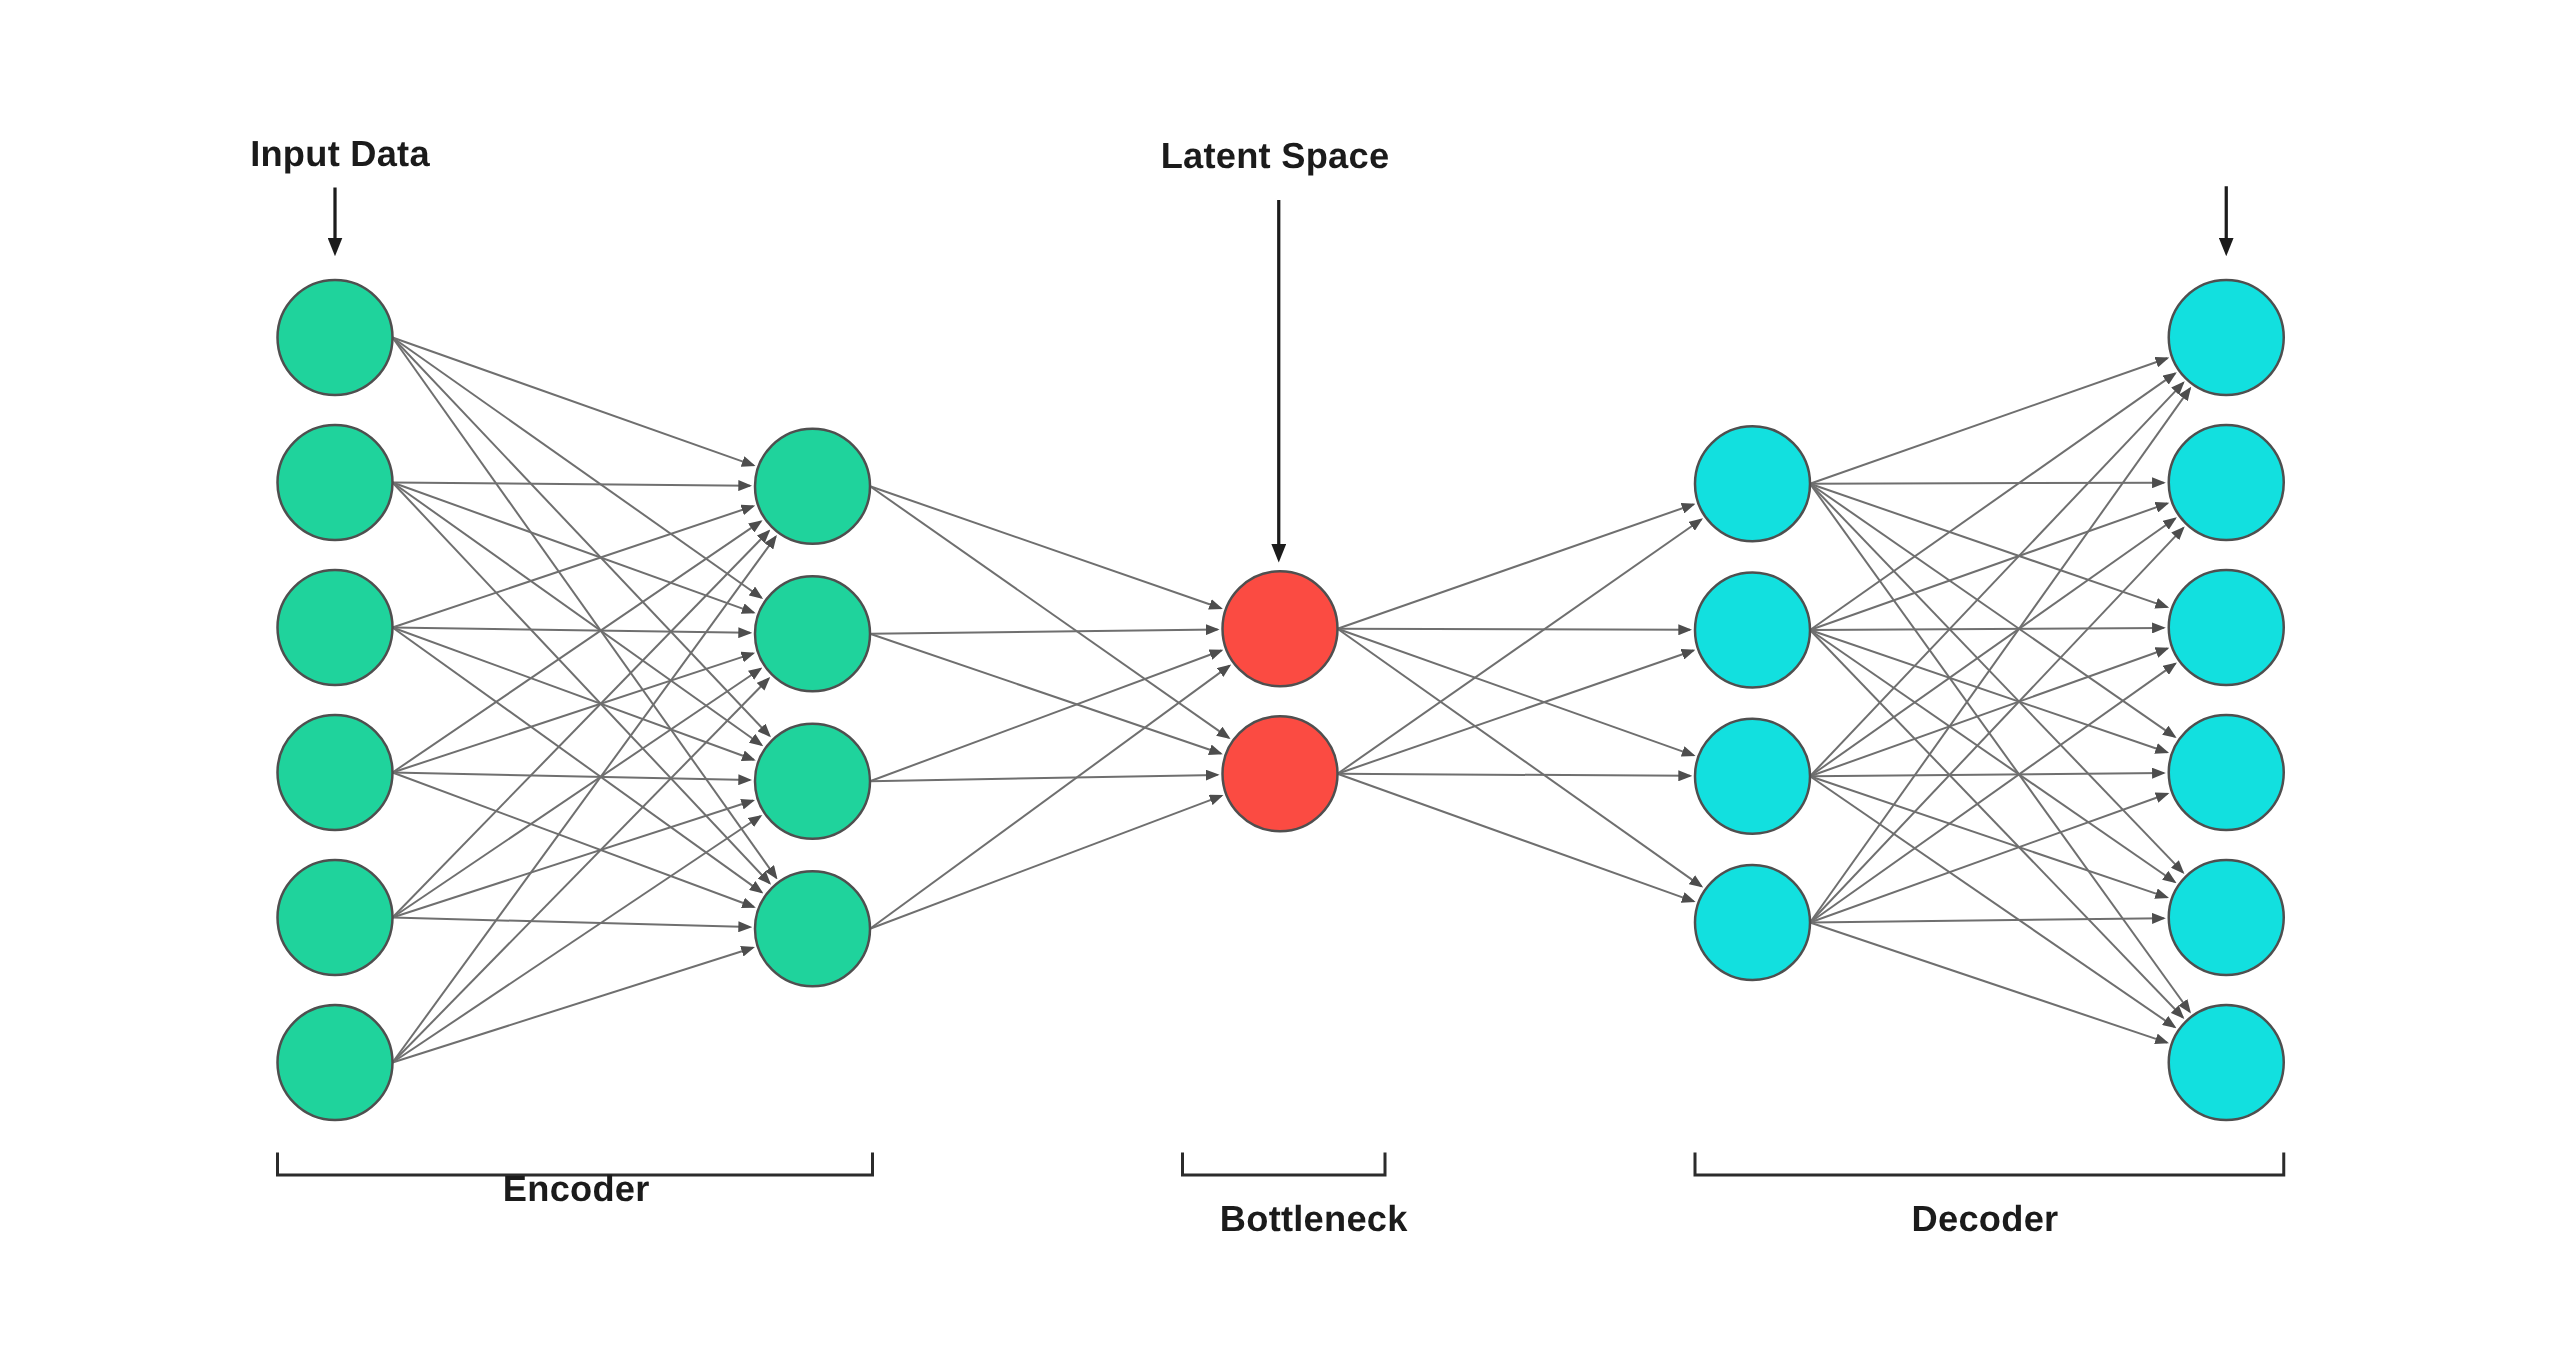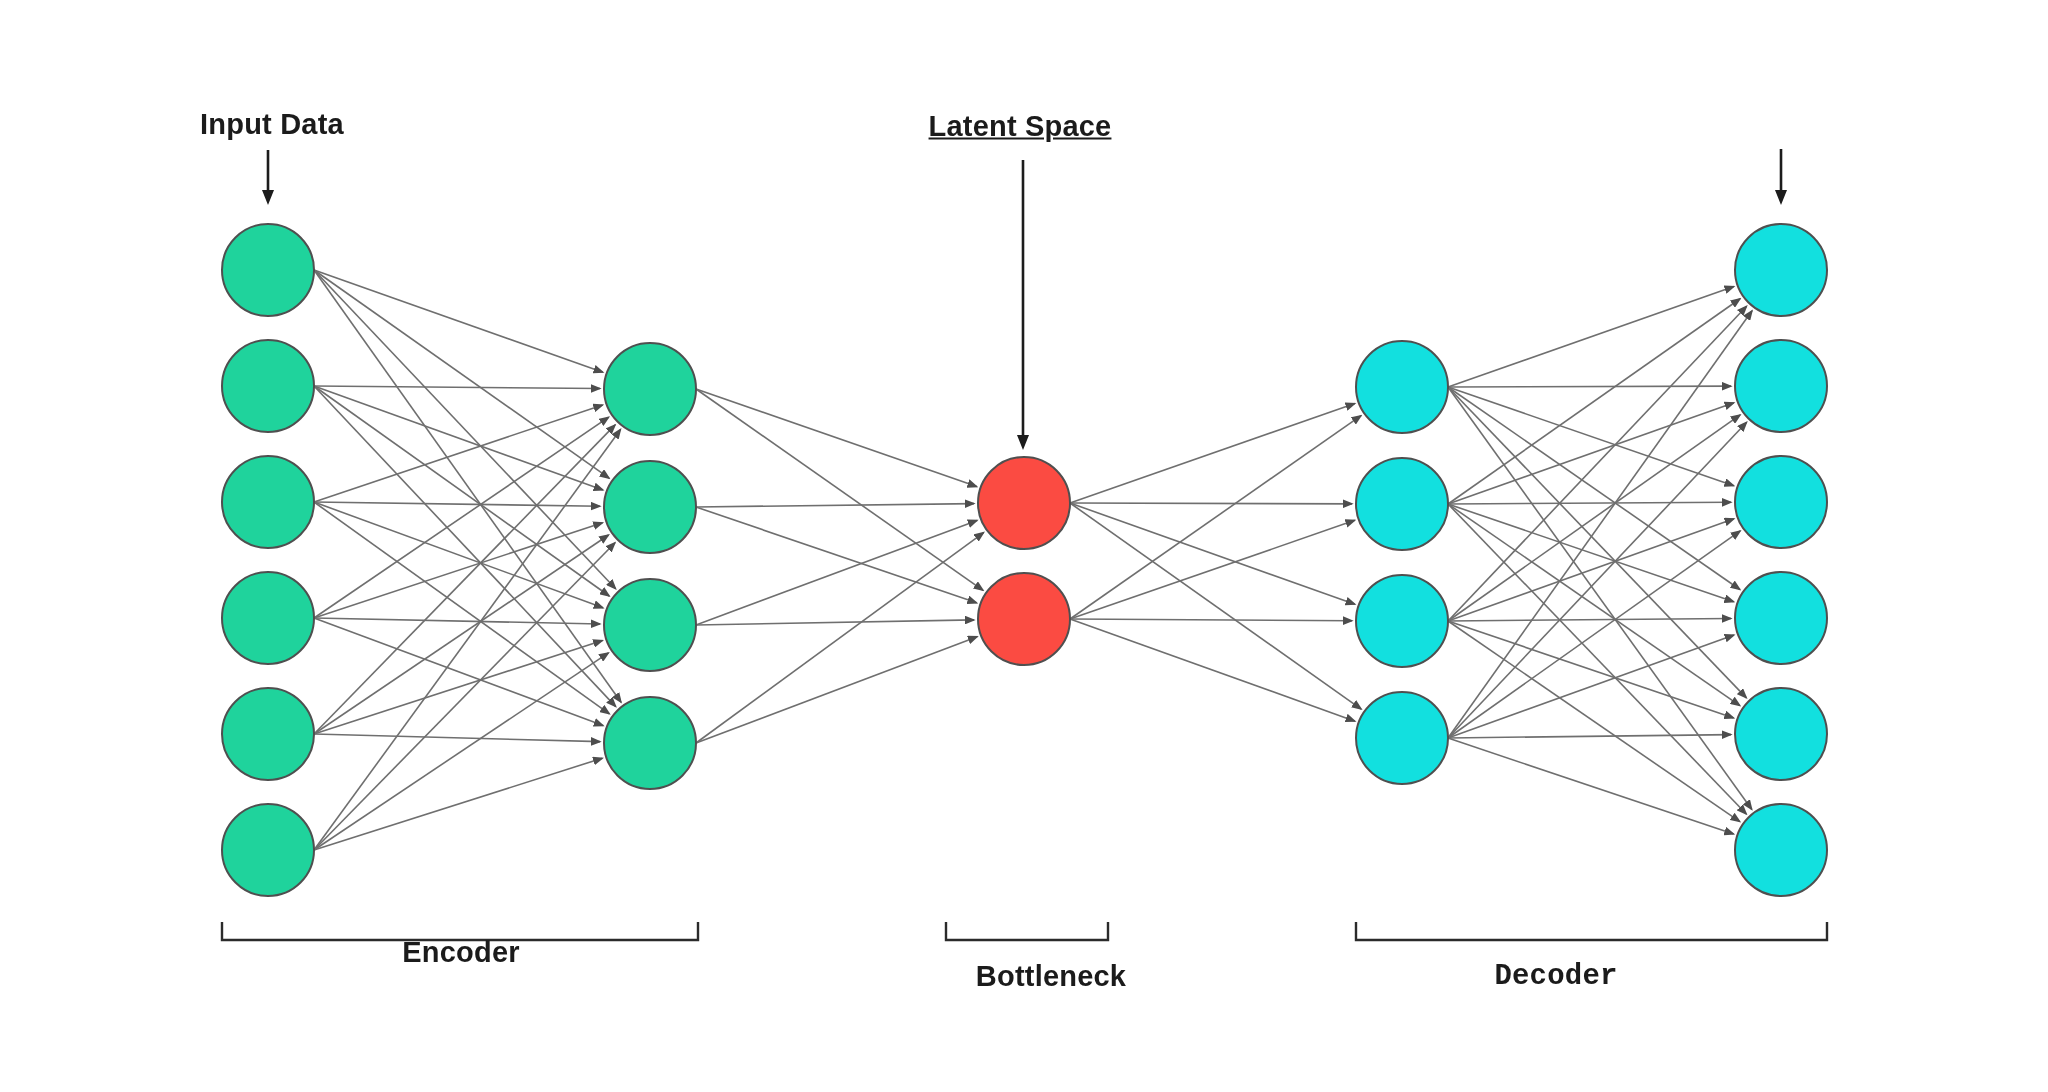--- a/index.html
+++ b/index.html
@@ -142,23 +142,23 @@
         <line x1="1781" y1="149" x2="1781" y2="199" stroke="#1c1c1c" stroke-width="2.6" marker-end="url(#ah-black)"></line>
       </g>
       <g>
         <path d="M 222,922 L 222,940 L 698,940 L 698,922" fill="none" stroke="#2b2b2b" stroke-width="2.4"></path>
         <path d="M 946,922 L 946,940 L 1108,940 L 1108,922" fill="none" stroke="#2b2b2b" stroke-width="2.4"></path>
         <path d="M 1356,922 L 1356,940 L 1827,940 L 1827,922" fill="none" stroke="#2b2b2b" stroke-width="2.4"></path>
       </g>
     </svg>
 
   <div class="ann-label" style="left: 272px; top: 124px;">Input Data</div>
-  <div class="ann-label" style="left: 1020px; top: 126px; text-decoration: underline;">Latent Space</div>
+  <div class="ann-label" style="left: 1020px; top: 126px;">Latent Space</div>
 
   <div class="ann-label" style="left: 461px; top: 952px;">Encoder</div>
   <div class="ann-label" style="left: 1051px; top: 976px;">Bottleneck</div>
-  <div class="ann-label" style="left: 1556px; top: 976px; font-family: Liberation Mono, monospace;">Decoder</div>
+  <div class="ann-label" style="left: 1588px; top: 976px;">Decoder</div>
 
   <div class="logo" style="left: 1950px; top: 995px; width: 47px; height: 51px; background: rgb(17, 122, 102);">
     <span style="color: rgb(255, 255, 255); font-size: 40px;">G</span>
   </div>
 
 </div>
 
 </body></html>

